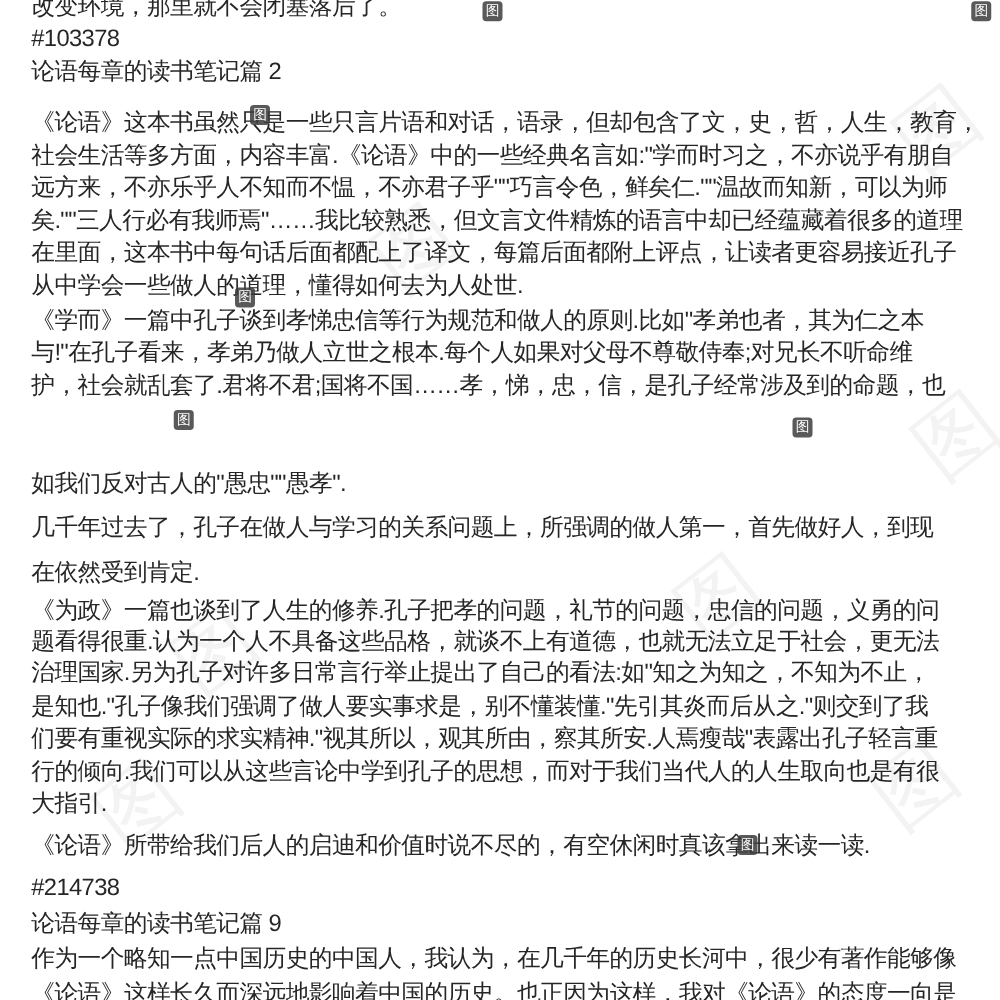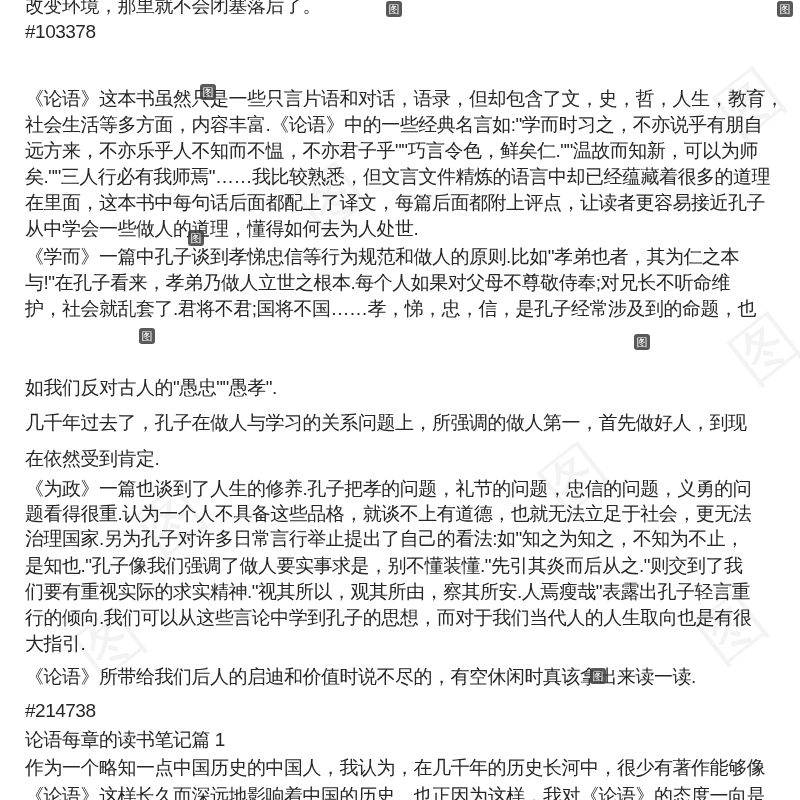--- a/index.html
+++ b/index.html
@@ -23,20 +23,21 @@
     transform:rotate(-38deg);z-index:2;pointer-events:none;
   }
 </style>
 </head>
 <body>
 
 <div class="page">
 
   <div class="ln" style="top:-5px">改变环境，那里就不会闭塞落后了。</div>
   <div class="ln" style="top:21px">#103378</div>
+  <div class="ln" style="top:47px">论语每章的读书笔记篇 2</div>
 
   <div class="ln" style="top:88px">《论语》这本书虽然只是一些只言片语和对话，语录，但却包含了文，史，哲，人生，教育，</div>
   <div class="ln" style="top:114px">社会生活等多方面，内容丰富.《论语》中的一些经典名言如:"学而时习之，不亦说乎有朋自</div>
   <div class="ln" style="top:140px">远方来，不亦乐乎人不知而不愠，不亦君子乎""巧言令色，鲜矣仁.""温故而知新，可以为师</div>
   <div class="ln" style="top:166px">矣.""三人行必有我师焉"……我比较熟悉，但文言文件精炼的语言中却已经蕴藏着很多的道理</div>
   <div class="ln" style="top:192px">在里面，这本书中每句话后面都配上了译文，每篇后面都附上评点，让读者更容易接近孔子</div>
   <div class="ln" style="top:218px">从中学会一些做人的道理，懂得如何去为人处世.</div>
 
   <div class="ln" style="top:246px">《学而》一篇中孔子谈到孝悌忠信等行为规范和做人的原则.比如"孝弟也者，其为仁之本</div>
   <div class="ln" style="top:272px">与!"在孔子看来，孝弟乃做人立世之根本.每个人如果对父母不尊敬侍奉;对兄长不听命维</div>
@@ -49,21 +50,21 @@
   <div class="ln" style="top:503px">题看得很重.认为一个人不具备这些品格，就谈不上有道德，也就无法立足于社会，更无法</div>
   <div class="ln" style="top:478px">《为政》一篇也谈到了人生的修养.孔子把孝的问题，礼节的问题，忠信的问题，义勇的问</div>
   <div class="ln" style="top:528px">治理国家.另为孔子对许多日常言行举止提出了自己的看法:如"知之为知之，不知为不止，</div>
   <div class="ln" style="top:555px">是知也."孔子像我们强调了做人要实事求是，别不懂装懂."先引其炎而后从之."则交到了我</div>
   <div class="ln" style="top:581px">们要有重视实际的求实精神."视其所以，观其所由，察其所安.人焉瘦哉"表露出孔子轻言重</div>
   <div class="ln" style="top:607px">行的倾向.我们可以从这些言论中学到孔子的思想，而对于我们当代人的人生取向也是有很</div>
   <div class="ln" style="top:633px">大指引.</div>
 
   <div class="ln" style="top:666px">《论语》所带给我们后人的启迪和价值时说不尽的，有空休闲时真该拿出来读一读.</div>
   <div class="ln" style="top:700px">#214738</div>
-  <div class="ln" style="top:729px">论语每章的读书笔记篇 1</div>
+  <div class="ln" style="top:729px">论语每章的读书笔记篇 9</div>
 
   <div class="ln" style="top:757px">作为一个略知一点中国历史的中国人，我认为，在几千年的历史长河中，很少有著作能够像</div>
   <div class="ln" style="top:785px">《论语》这样长久而深远地影响着中国的历史。也正因为这样，我对《论语》的态度一向是</div>
 
   <div class="wm-icon" style="left:386px;top:1px">图</div>
   <div class="wm-icon" style="left:777px;top:1px">图</div>
   <div class="wm-icon" style="left:200px;top:84px">图</div>
   <div class="wm-icon" style="left:188px;top:230px">图</div>
   <div class="wm-icon" style="left:139px;top:328px">图</div>
   <div class="wm-icon" style="left:634px;top:334px">图</div>

